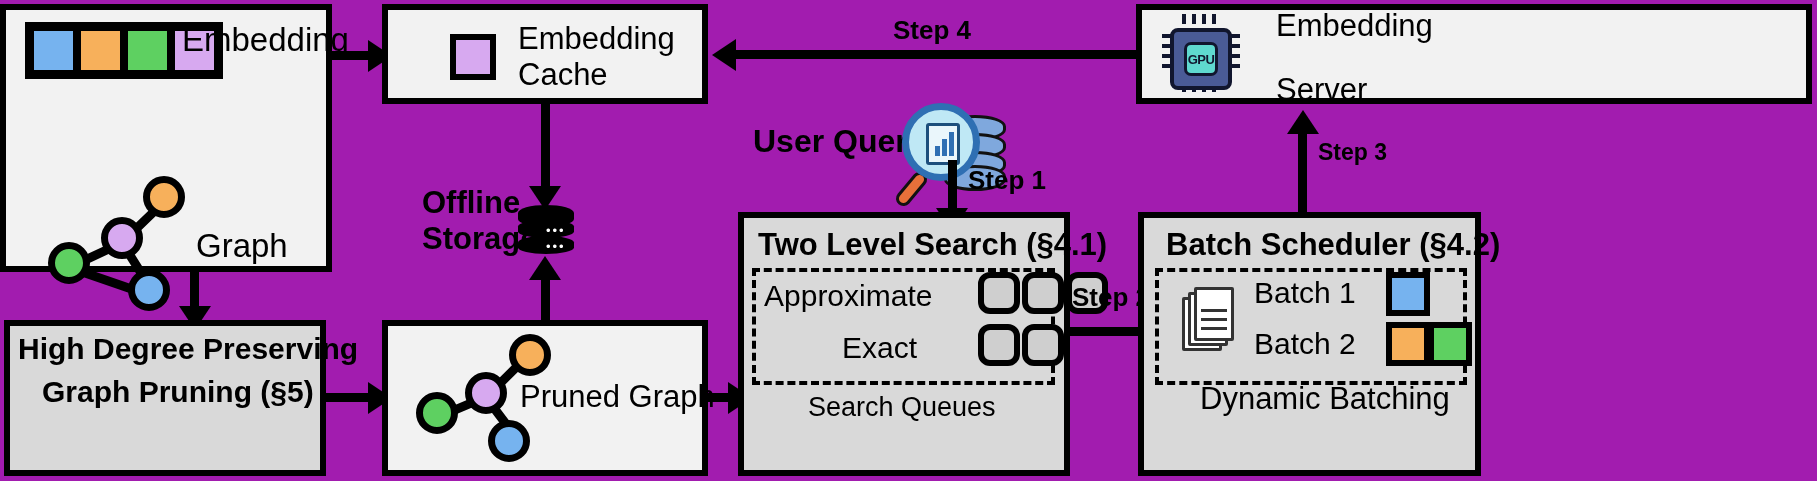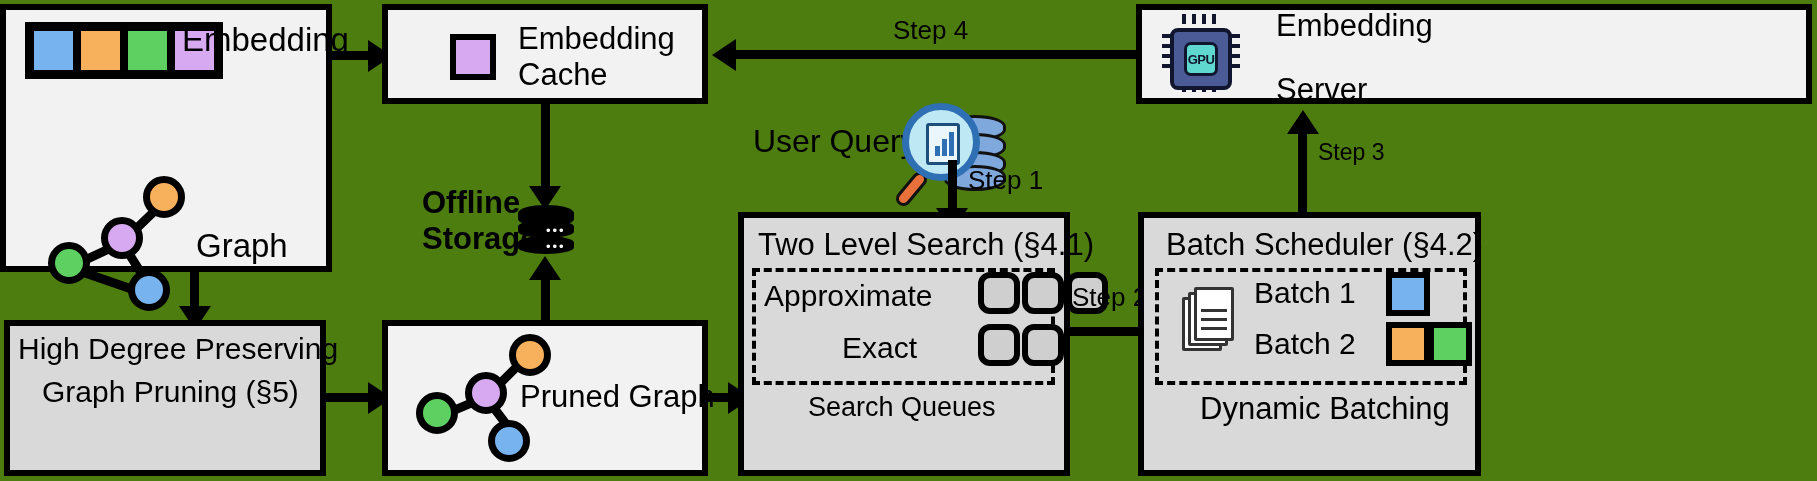--- a/index.html
+++ b/index.html
@@ -1,22 +1,22 @@
 <!DOCTYPE html>
 <html><head>
 <meta charset="utf-8">
 <style>
   html,body{margin:0;padding:0;background:#fff;}
   body{font-family:"Liberation Sans","DejaVu Sans",sans-serif;}
-  #canvas{position:relative;width:1817px;height:481px;background:#4d7c0f;overflow:hidden;}
+  #canvas{position:relative;width:1817px;height:481px;background:#a21caf;overflow:hidden;}
 
   .box{position:absolute;box-sizing:border-box;border:6px solid #000;background:#f2f2f2;}
   .box.shaded{background:#d9d9d9;}
   .txt{position:absolute;color:#000;white-space:pre;line-height:1.12;}
-  .b{font-weight:normal;text-align:center;}
+  .b{font-weight:bold;text-align:center;}
 
   
   .line{position:absolute;background:#000;}
   .ahead{position:absolute;width:0;height:0;}
   .ahead.right{border-top:16px solid transparent;border-bottom:16px solid transparent;border-left:24px solid #000;}
   .ahead.left{border-top:16px solid transparent;border-bottom:16px solid transparent;border-right:24px solid #000;}
   .ahead.down{border-left:16px solid transparent;border-right:16px solid transparent;border-top:24px solid #000;}
   .ahead.up{border-left:16px solid transparent;border-right:16px solid transparent;border-bottom:24px solid #000;}
 
   
@@ -203,21 +203,21 @@
     <div class="ln" style="left:19px;top:40px;width:26px;"></div>
   </div>
 
   <div class="txt" style="left:1254px;top:276px;font-size:30px;">Batch 1</div>
   <div class="sq" style="left:1386px;top:272px;width:44px;height:44px;background:#76b3ef;"></div>
 
   <div class="txt" style="left:1254px;top:327px;font-size:30px;">Batch 2</div>
   <div class="sq" style="left:1386px;top:322px;width:44px;height:44px;background:#f7b05b;"></div>
   <div class="sq" style="left:1428px;top:322px;width:44px;height:44px;background:#5ed061;"></div>
 
-  <div class="txt" style="left:1200px;top:392px;font-size:31px;">Dynamic Batching</div>
+  <div class="txt" style="left:1200px;top:382px;font-size:31px;">Dynamic Batching</div>
 
   <div class="line" style="left:1298px;top:133px;width:9px;height:79px;"></div>
   <div class="ahead up" style="left:1287px;top:110px;"></div>
   <div class="txt b" style="left:1318px;top:140px;font-size:23px;">Step 3</div>
 
   <div class="box" style="left:1136px;top:4px;width:676px;height:100px;">
   </div>
 
   <div class="gpu" style="left:1160px;top:12px;width:82px;height:82px;">
     <div class="pin" style="left:22px;top:2px;width:4px;height:10px;"></div>

